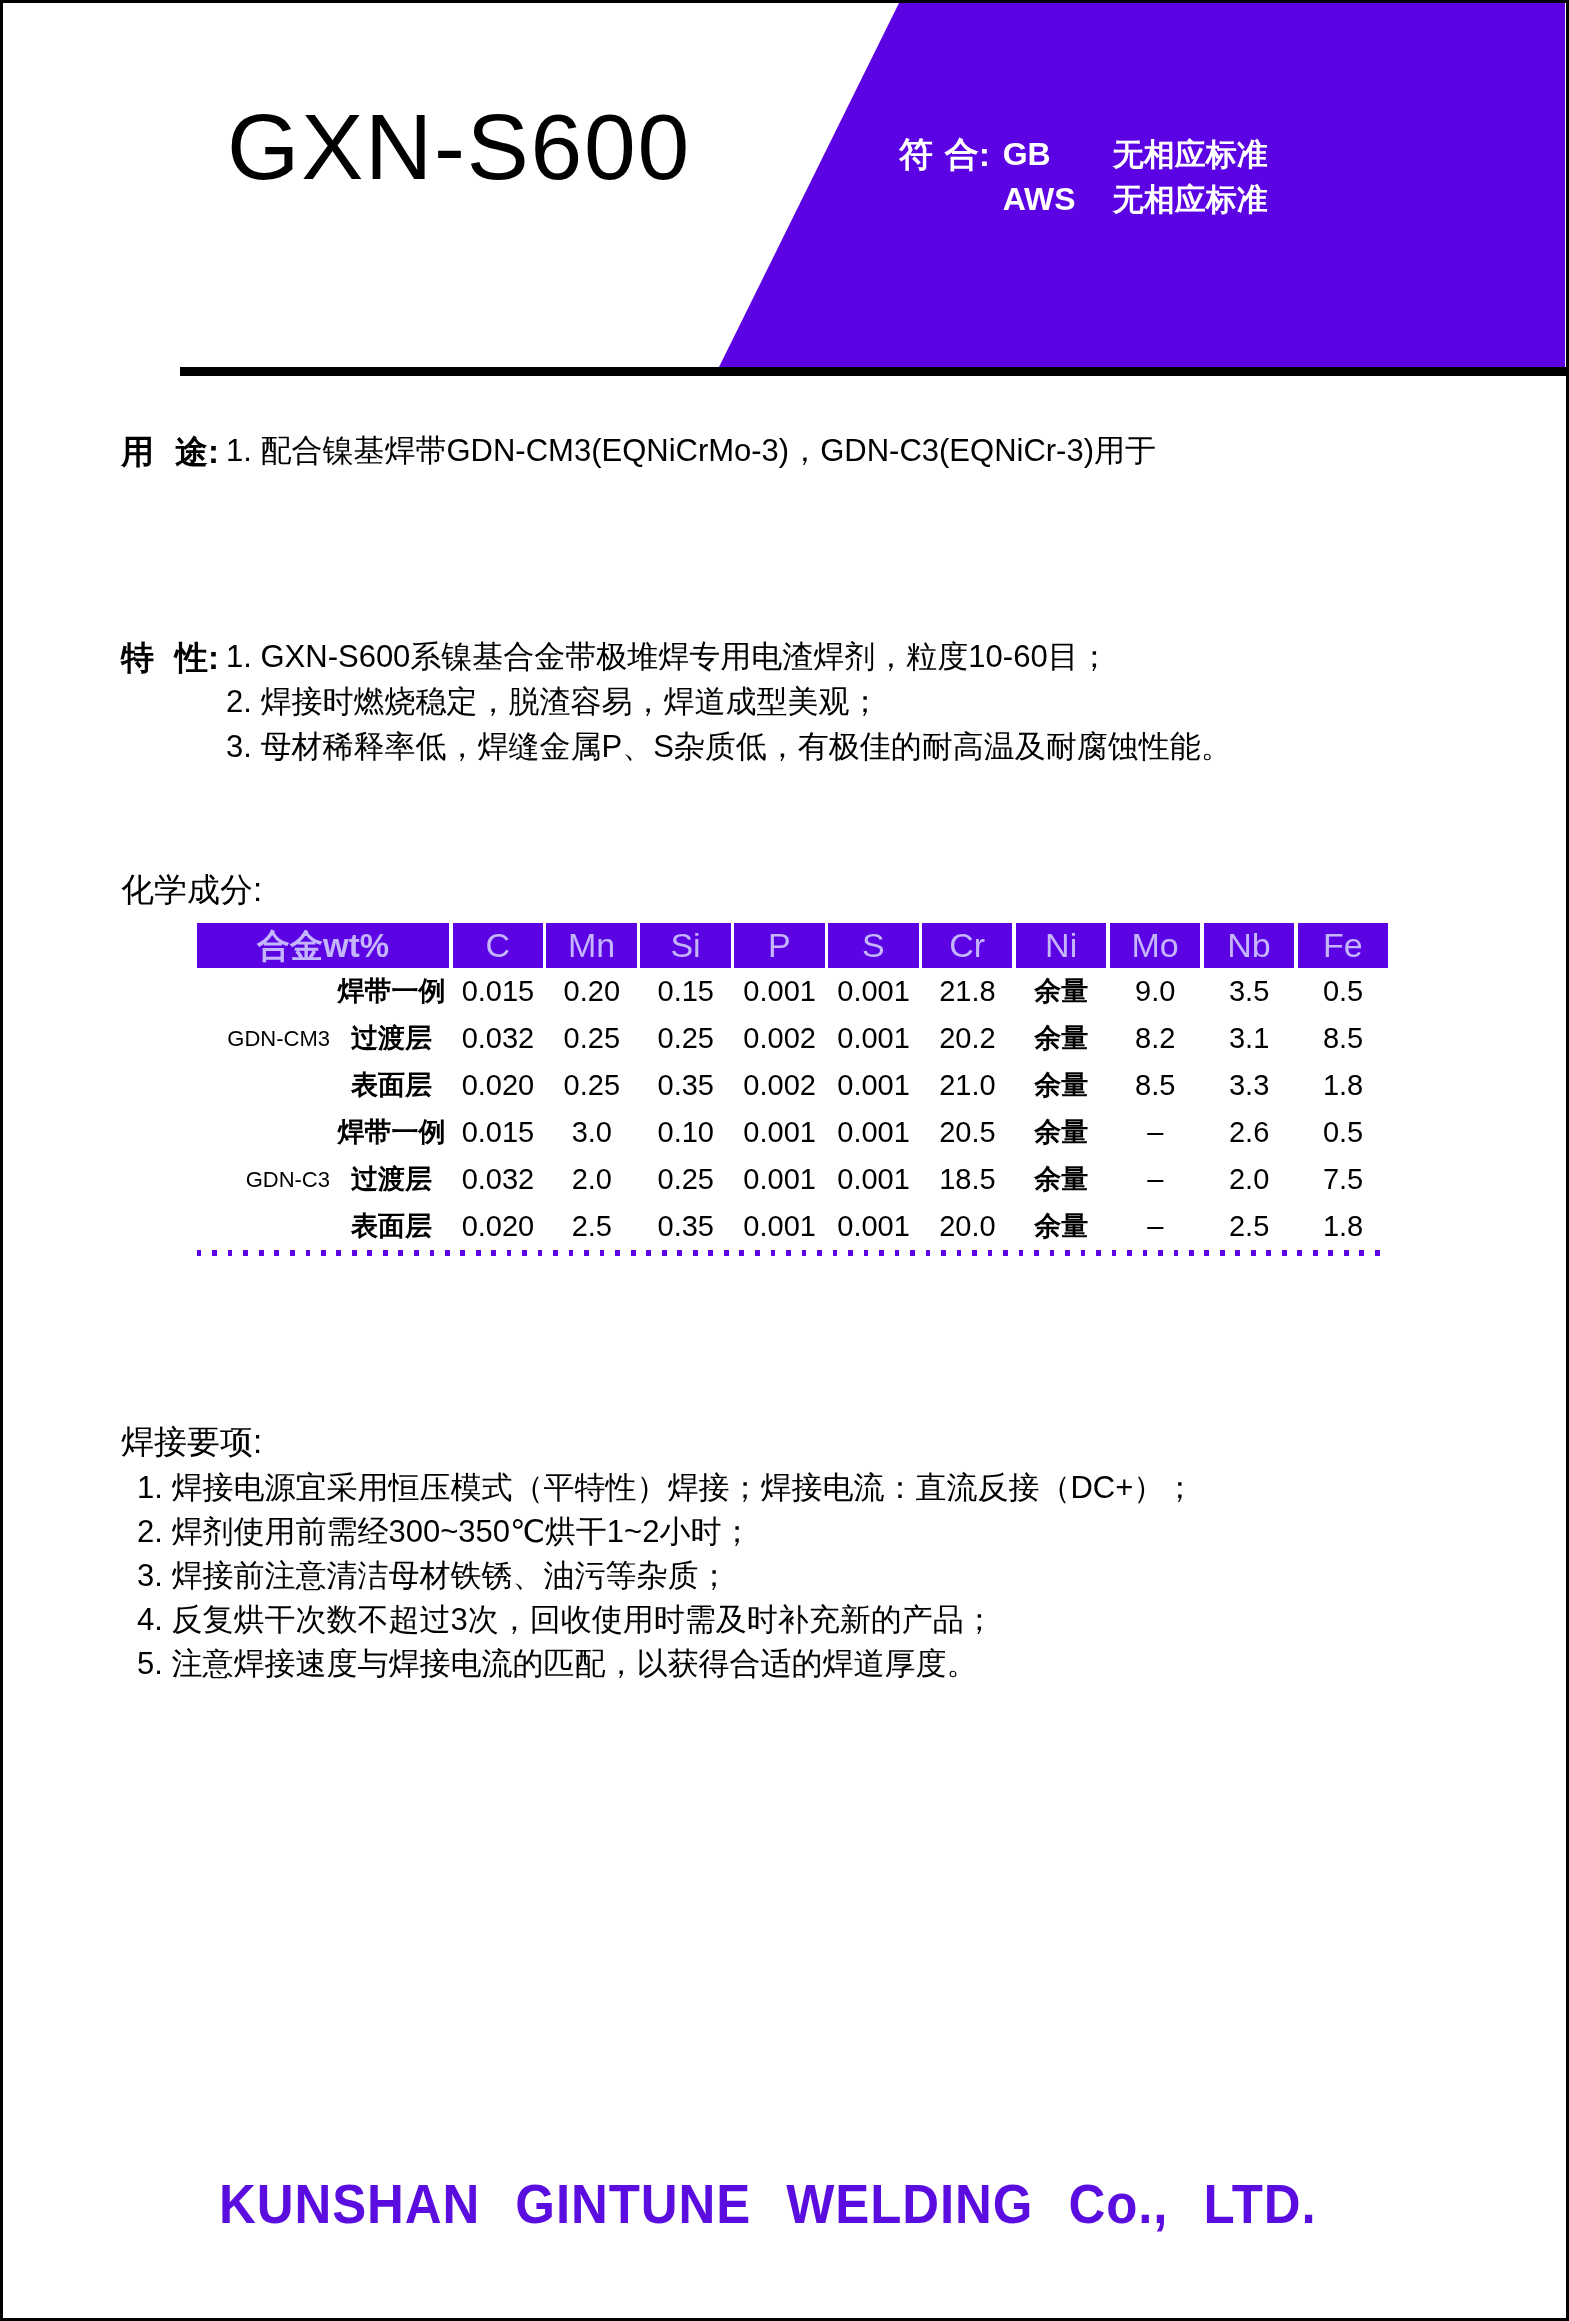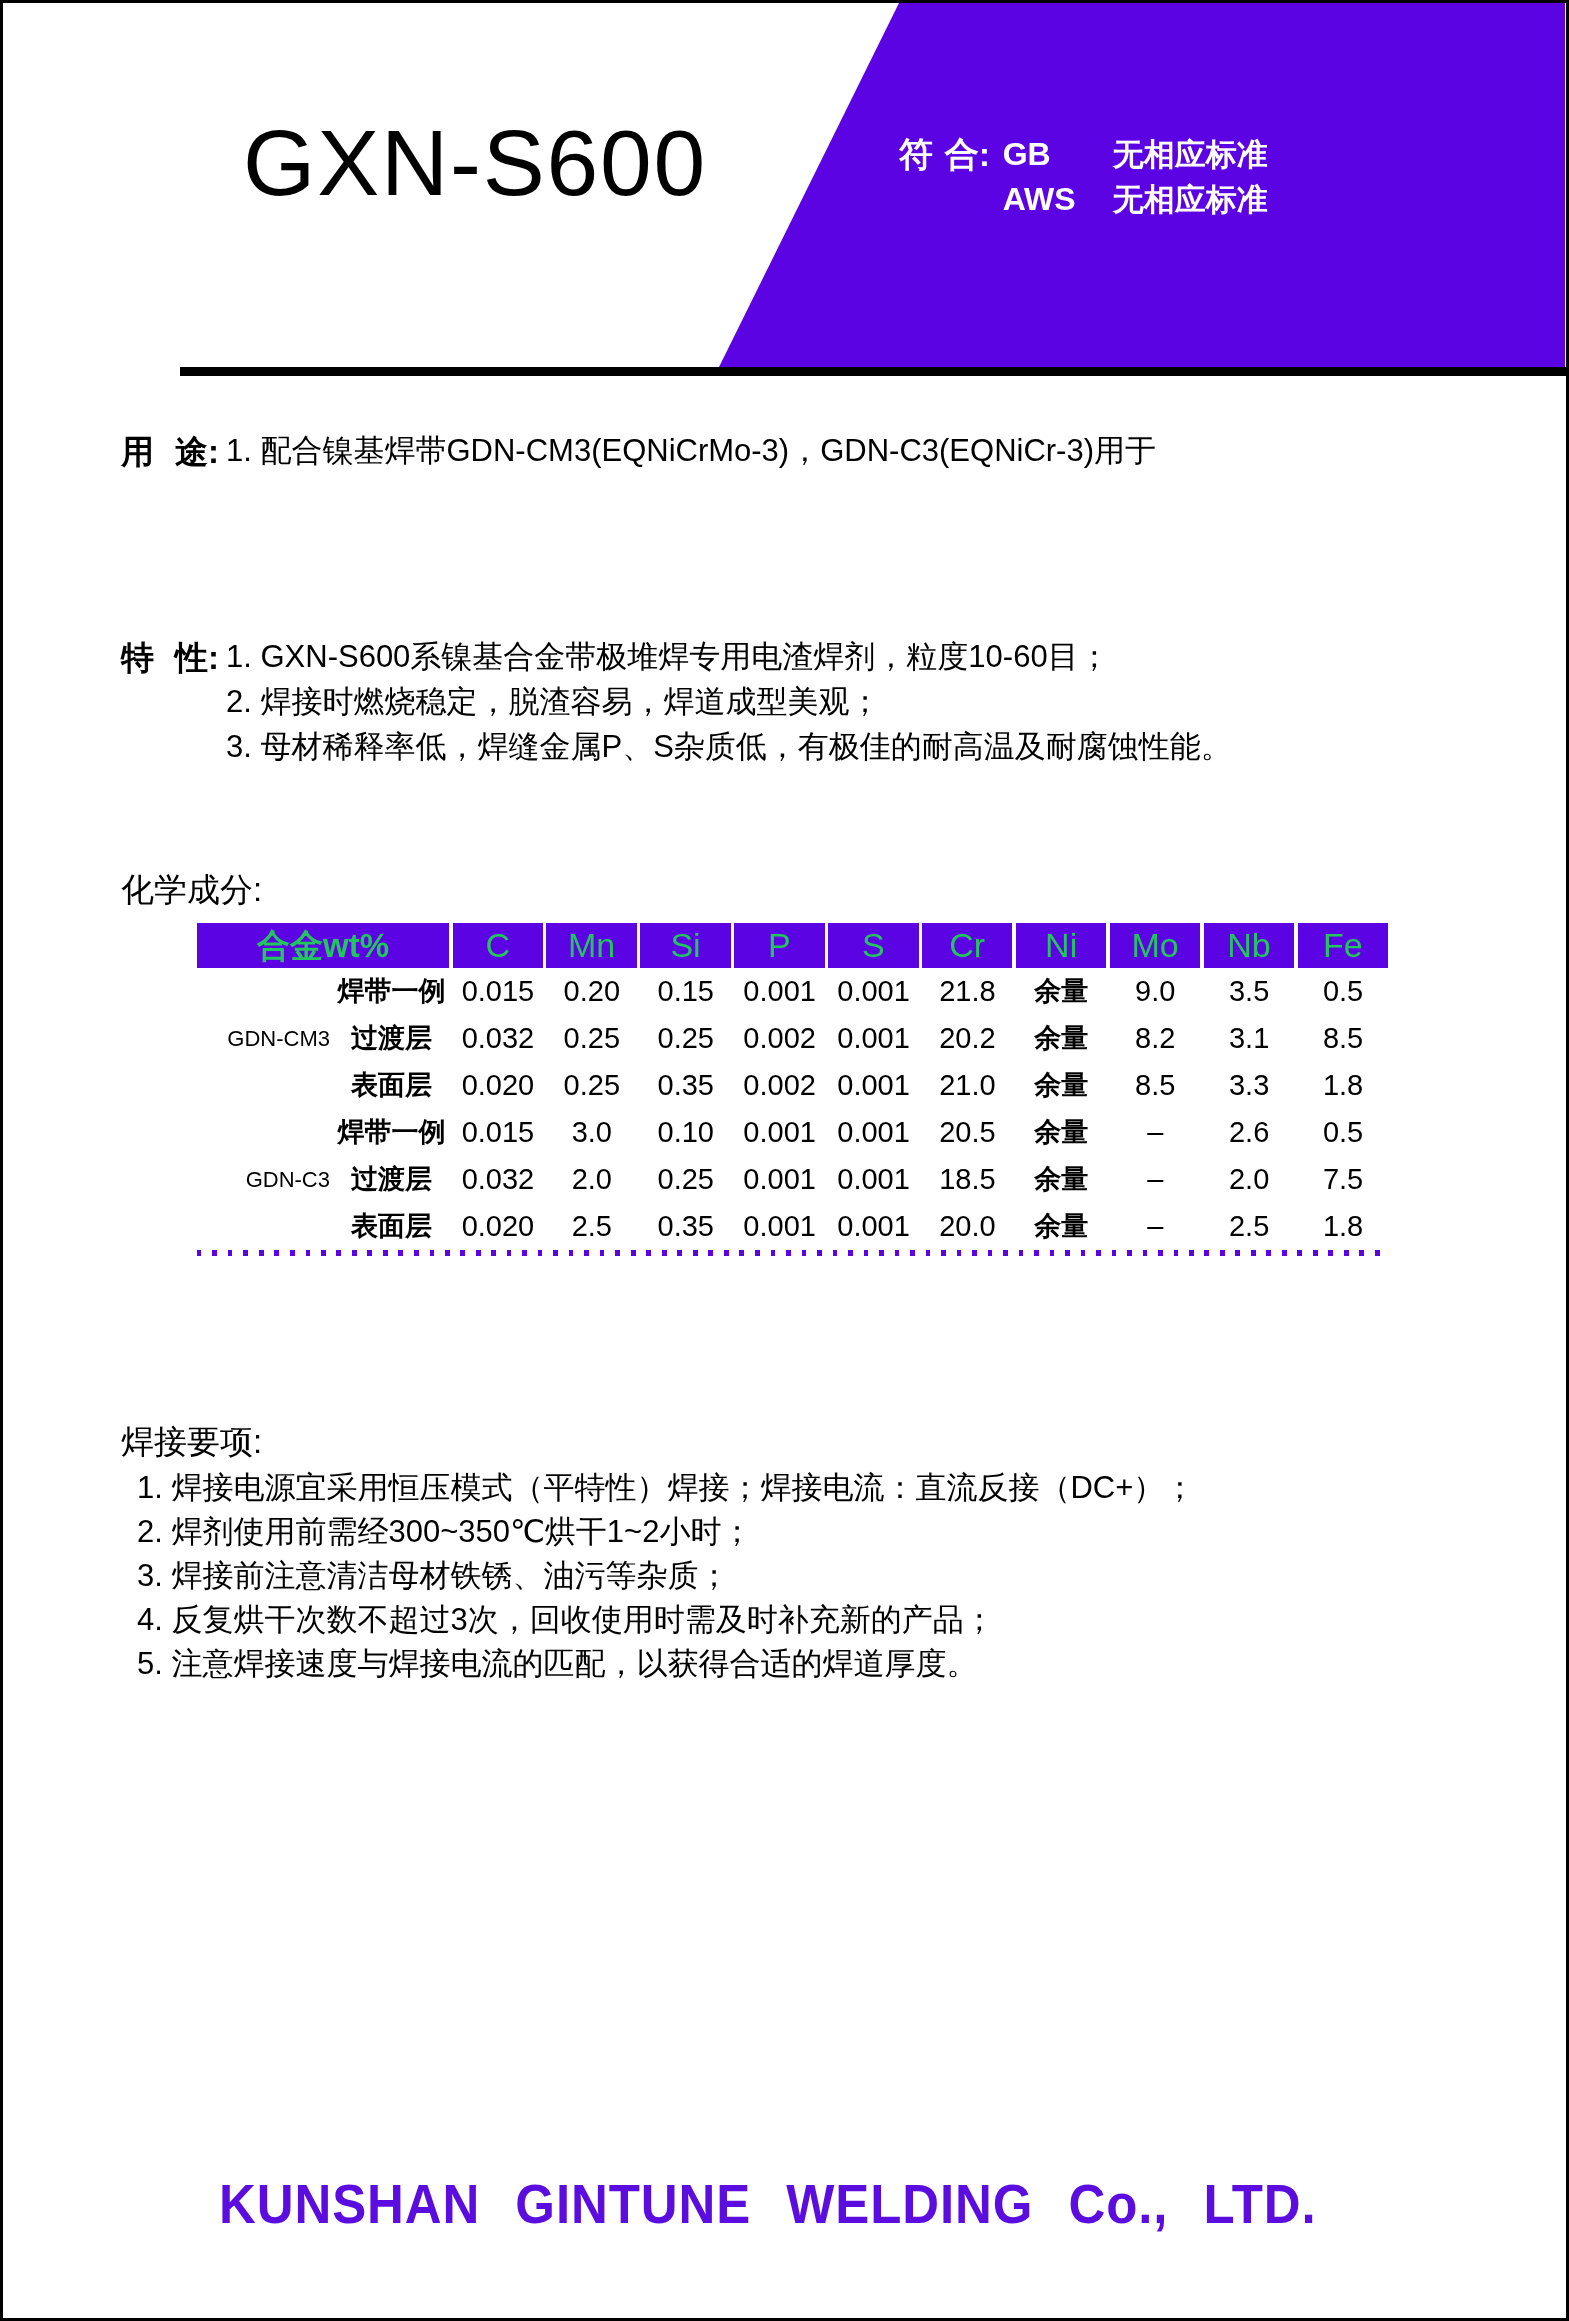--- a/index.html
+++ b/index.html
@@ -13,21 +13,21 @@
     font-family:"Liberation Sans","DejaVu Sans",sans-serif;
     color:#000;
   }
   
   .purple-banner{
     position:absolute;left:0;top:0;width:1562px;height:364px;
     background:#5B03E3;
     clip-path:polygon(896px 0,100% 0,100% 364px,716px 364px);
   }
   .product-title{
-    position:absolute;left:224px;top:98px;margin:16px;
+    position:absolute;left:224px;top:98px;margin:0;
     font-size:93px;line-height:93px;font-weight:400;letter-spacing:1.8px;
   }
   .standards{
     position:absolute;left:896px;top:129px;
     display:flex;align-items:flex-start;color:#fff;
   }
   .std-label{
     display:flex;justify-content:space-between;width:91px;
     font-size:34px;font-weight:bold;line-height:45px;margin-right:12.7px;
   }
@@ -52,21 +52,21 @@
     position:absolute;left:118px;margin:0;
     font-size:33px;font-weight:normal;line-height:45px;
   }
   
   .table{position:absolute;left:194px;top:920px;width:1191px;}
   .thead{
     display:grid;grid-template-columns:252px repeat(10,1fr);gap:3.6px;
     height:45px;
   }
   .hcell{
-    background:#5B03E3;color:#22c55e;height:45px;line-height:45px;
+    background:#5B03E3;color:#c4b5fd;height:45px;line-height:45px;
     text-align:center;font-size:34px;
   }
   .hcell.first{font-weight:bold;font-size:33px;}
   .trow{
     display:grid;grid-template-columns:133px 115px repeat(10,1fr);gap:4px;
     height:47px;
   }
   .cell{height:47px;line-height:47px;text-align:center;font-size:29px;}
   .cell.group{font-size:22px;text-align:right;}
   .cell.layer{font-weight:bold;font-size:27px;}

